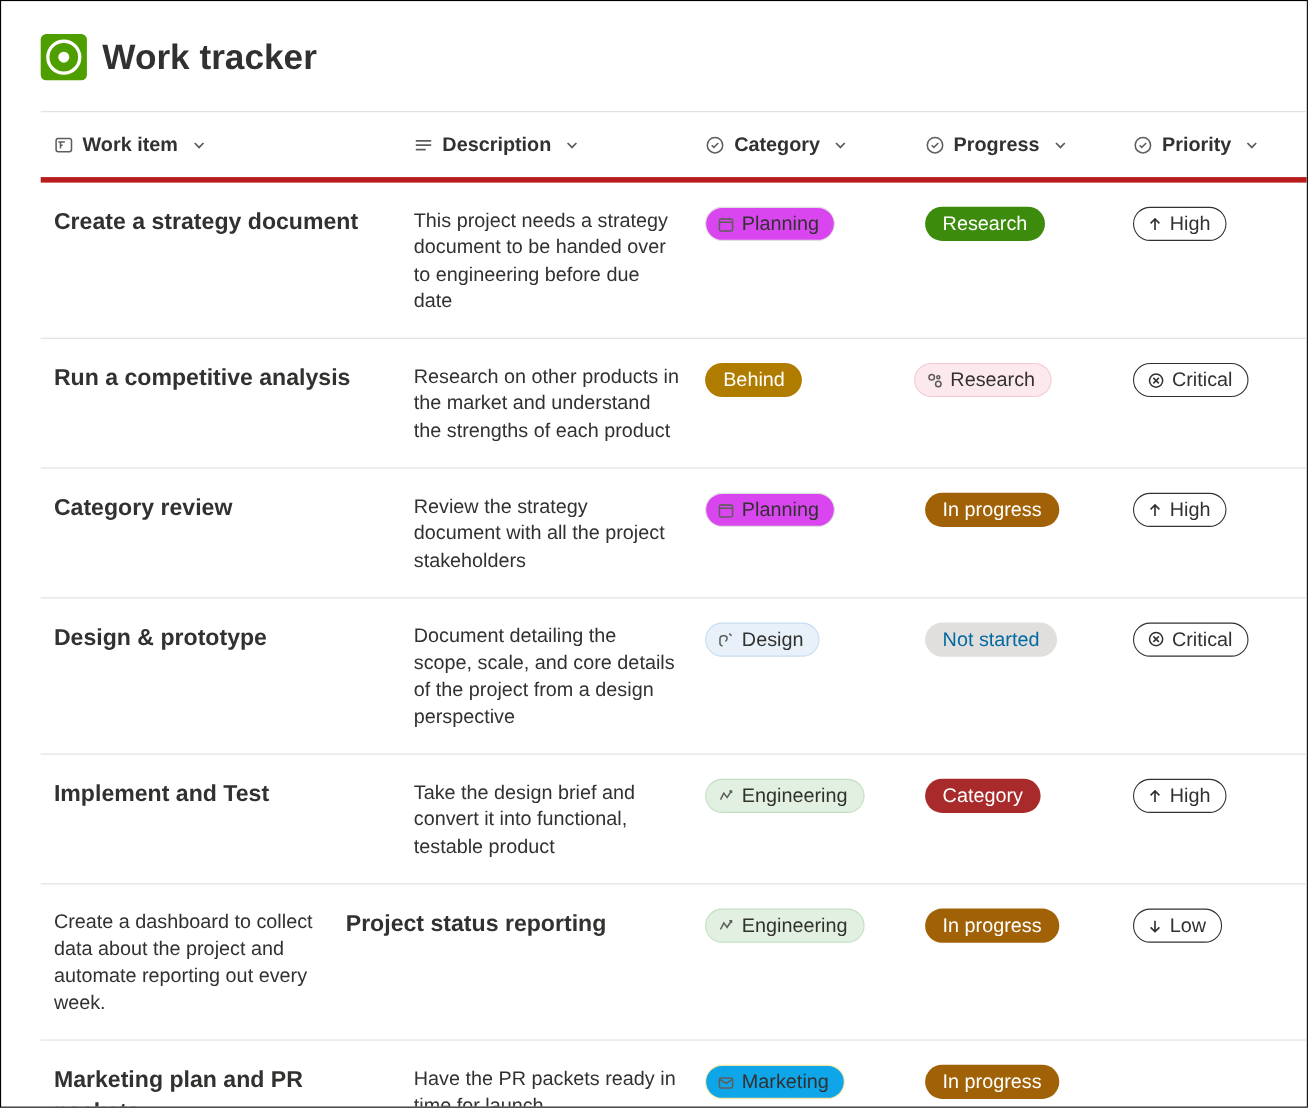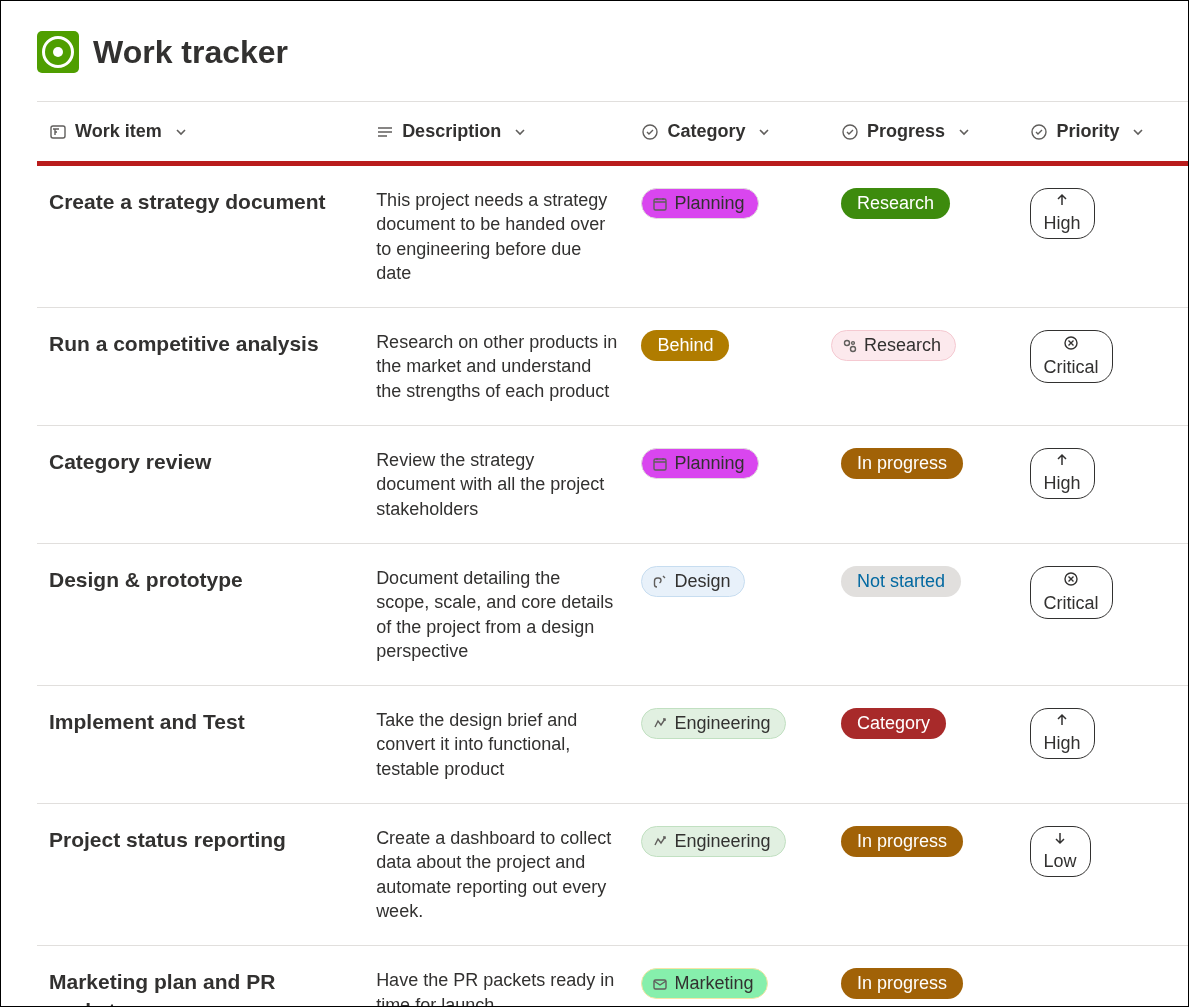--- a/index.html
+++ b/index.html
@@ -113,21 +113,21 @@
       padding: 4px 14px 4px 10px;
       border-radius: 18px;
       font-size: 18px;
       color: #323130;
       border: 1px solid transparent;
     }
     .cat-planning { background: #d946ef; border-color: #e1dfdd; }
     .cat-research { background: #fce9ed; border-color: #f5c9d1; }
     .cat-design { background: #e8f1fa; border-color: #c7ddf0; }
     .cat-engineering { background: #e1f0e1; border-color: #c1e0c1; }
-    .cat-marketing { background: #86efac; border-color: #f5e5a6; }
+    .cat-marketing { background: #0ea5e9; border-color: #f5e5a6; }
     
     .progress-pill {
       display: inline-flex;
       align-items: center;
       padding: 5px 16px;
       border-radius: 18px;
       font-size: 18px;
       font-weight: 400;
       color: #fff;
     }
@@ -140,21 +140,20 @@
     .priority-pill {
       display: inline-flex;
       align-items: center;
       gap: 6px;
       padding: 4px 14px 4px 12px;
       border-radius: 18px;
       font-size: 18px;
       color: #323130;
       border: 1px solid #323130;
       background: #fff;
-      flex-direction: column;
     }
     .priority-pill.no-icon {
       padding: 4px 16px;
       margin-top: 40px;
     }
     svg {
       display: block;
     }
   </style>
 </head>
@@ -405,25 +404,25 @@
         <span>
               <svg width="14" height="14" viewBox="0 0 14 14" fill="none" stroke="#323130" stroke-width="1.5">
                 <path d="M7 12V2M3 6l4-4 4 4"></path>
               </svg>
             </span>
         <span>High</span>
       </span>
     </div>
   </div>
       <div class="tr">
+    <div class="td col-description">
+      <div class="description">Create a dashboard to collect data about the project and automate reporting out every week.</div>
+    </div>
     <div class="td col-work-item">
       <div class="work-item-title">Project status reporting</div>
-    </div>
-    <div class="td col-description">
-      <div class="description">Create a dashboard to collect data about the project and automate reporting out every week.</div>
     </div>
     <div class="td col-category">
       <span class="category-pill cat-engineering">
         <span>
               <svg width="16" height="16" viewBox="0 0 16 16" fill="none" stroke="#605e5c" stroke-width="1.4">
                 <path d="M3 11l3-6 3 4 4-6"></path>
                 <path d="M11 3h2v2"></path>
               </svg>
             </span>
         <span>Engineering</span>

